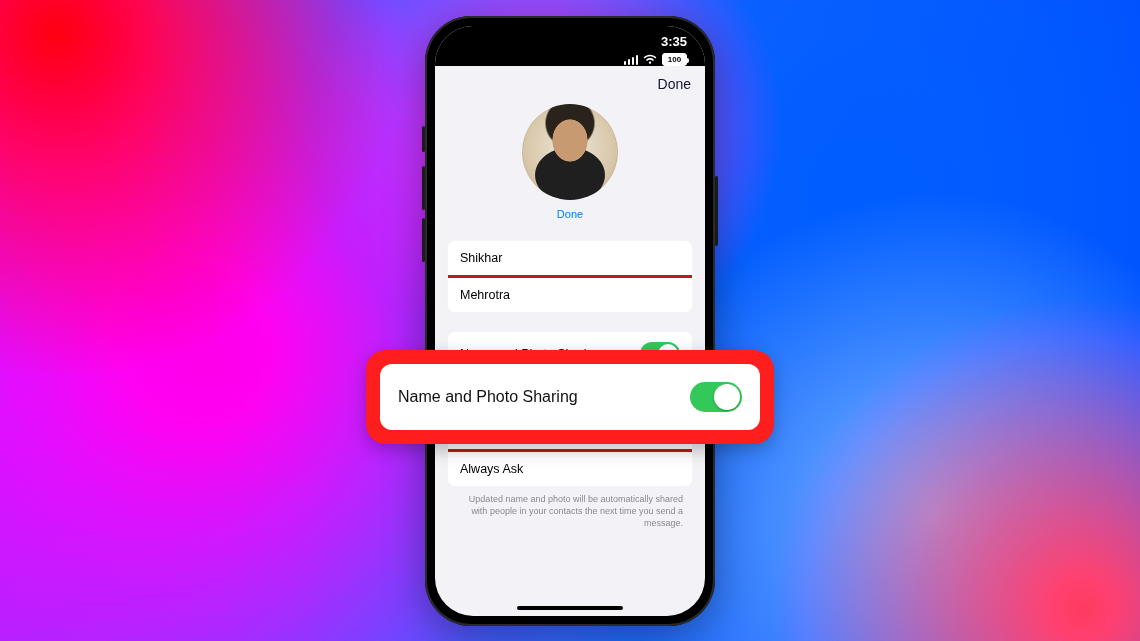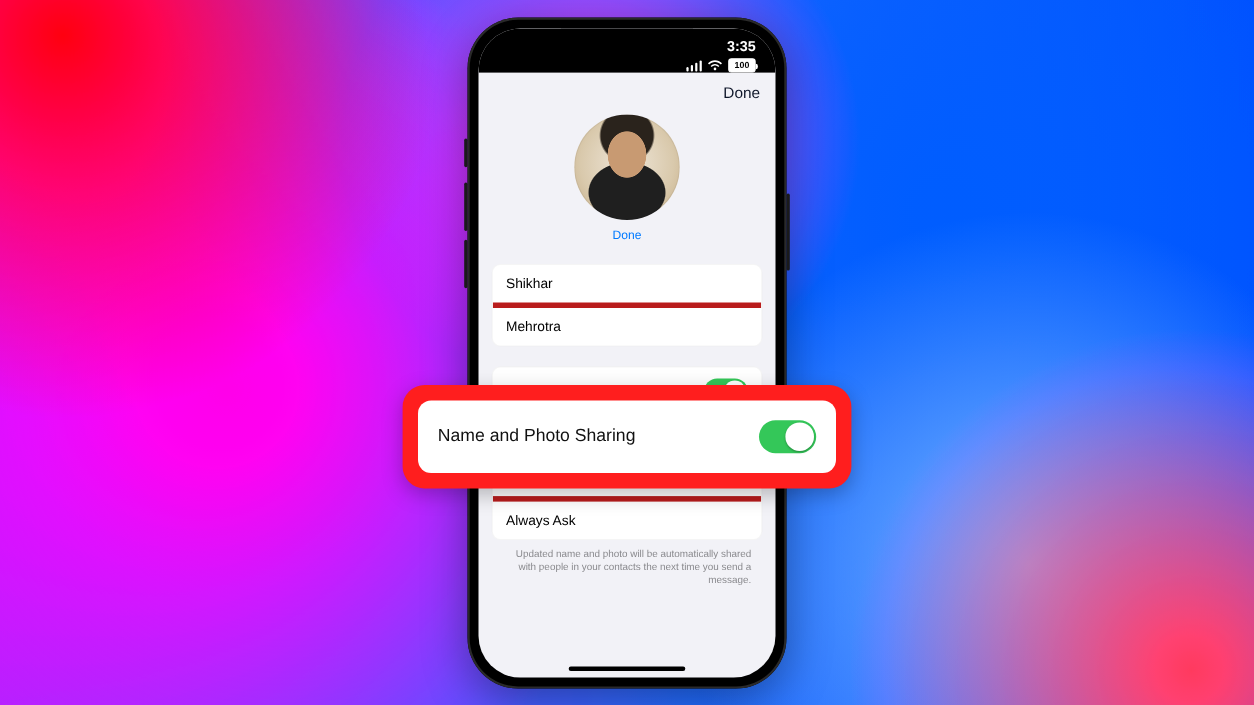--- a/index.html
+++ b/index.html
@@ -109,21 +109,21 @@
     overflow:hidden;
     border:1px solid rgba(0,0,0,0.04);
   }
   .row {
     padding: 10px 12px;
     font-size: 12.5px;
     color:#000;
     display:flex; align-items:center; justify-content:space-between;
     min-height: 34px;
   }
-  .row + .row { border-top:5px solid #b91c1c; }
+  .row + .row { border-top:3px solid #b91c1c; }
   .row input[type=text]{ border:none; outline:none; font:inherit; width:100%; background:transparent; }
 
   .section-header {
     margin: 14px 22px 2px;
     font-size: 9.5px; color:#8a8a8e; text-transform:uppercase; letter-spacing:0.02em;
   }
   .footer-note {
     margin: 6px 22px 0;
     font-size: 9px; color:#8a8a8e; line-height:1.35;text-align:right;
   }

